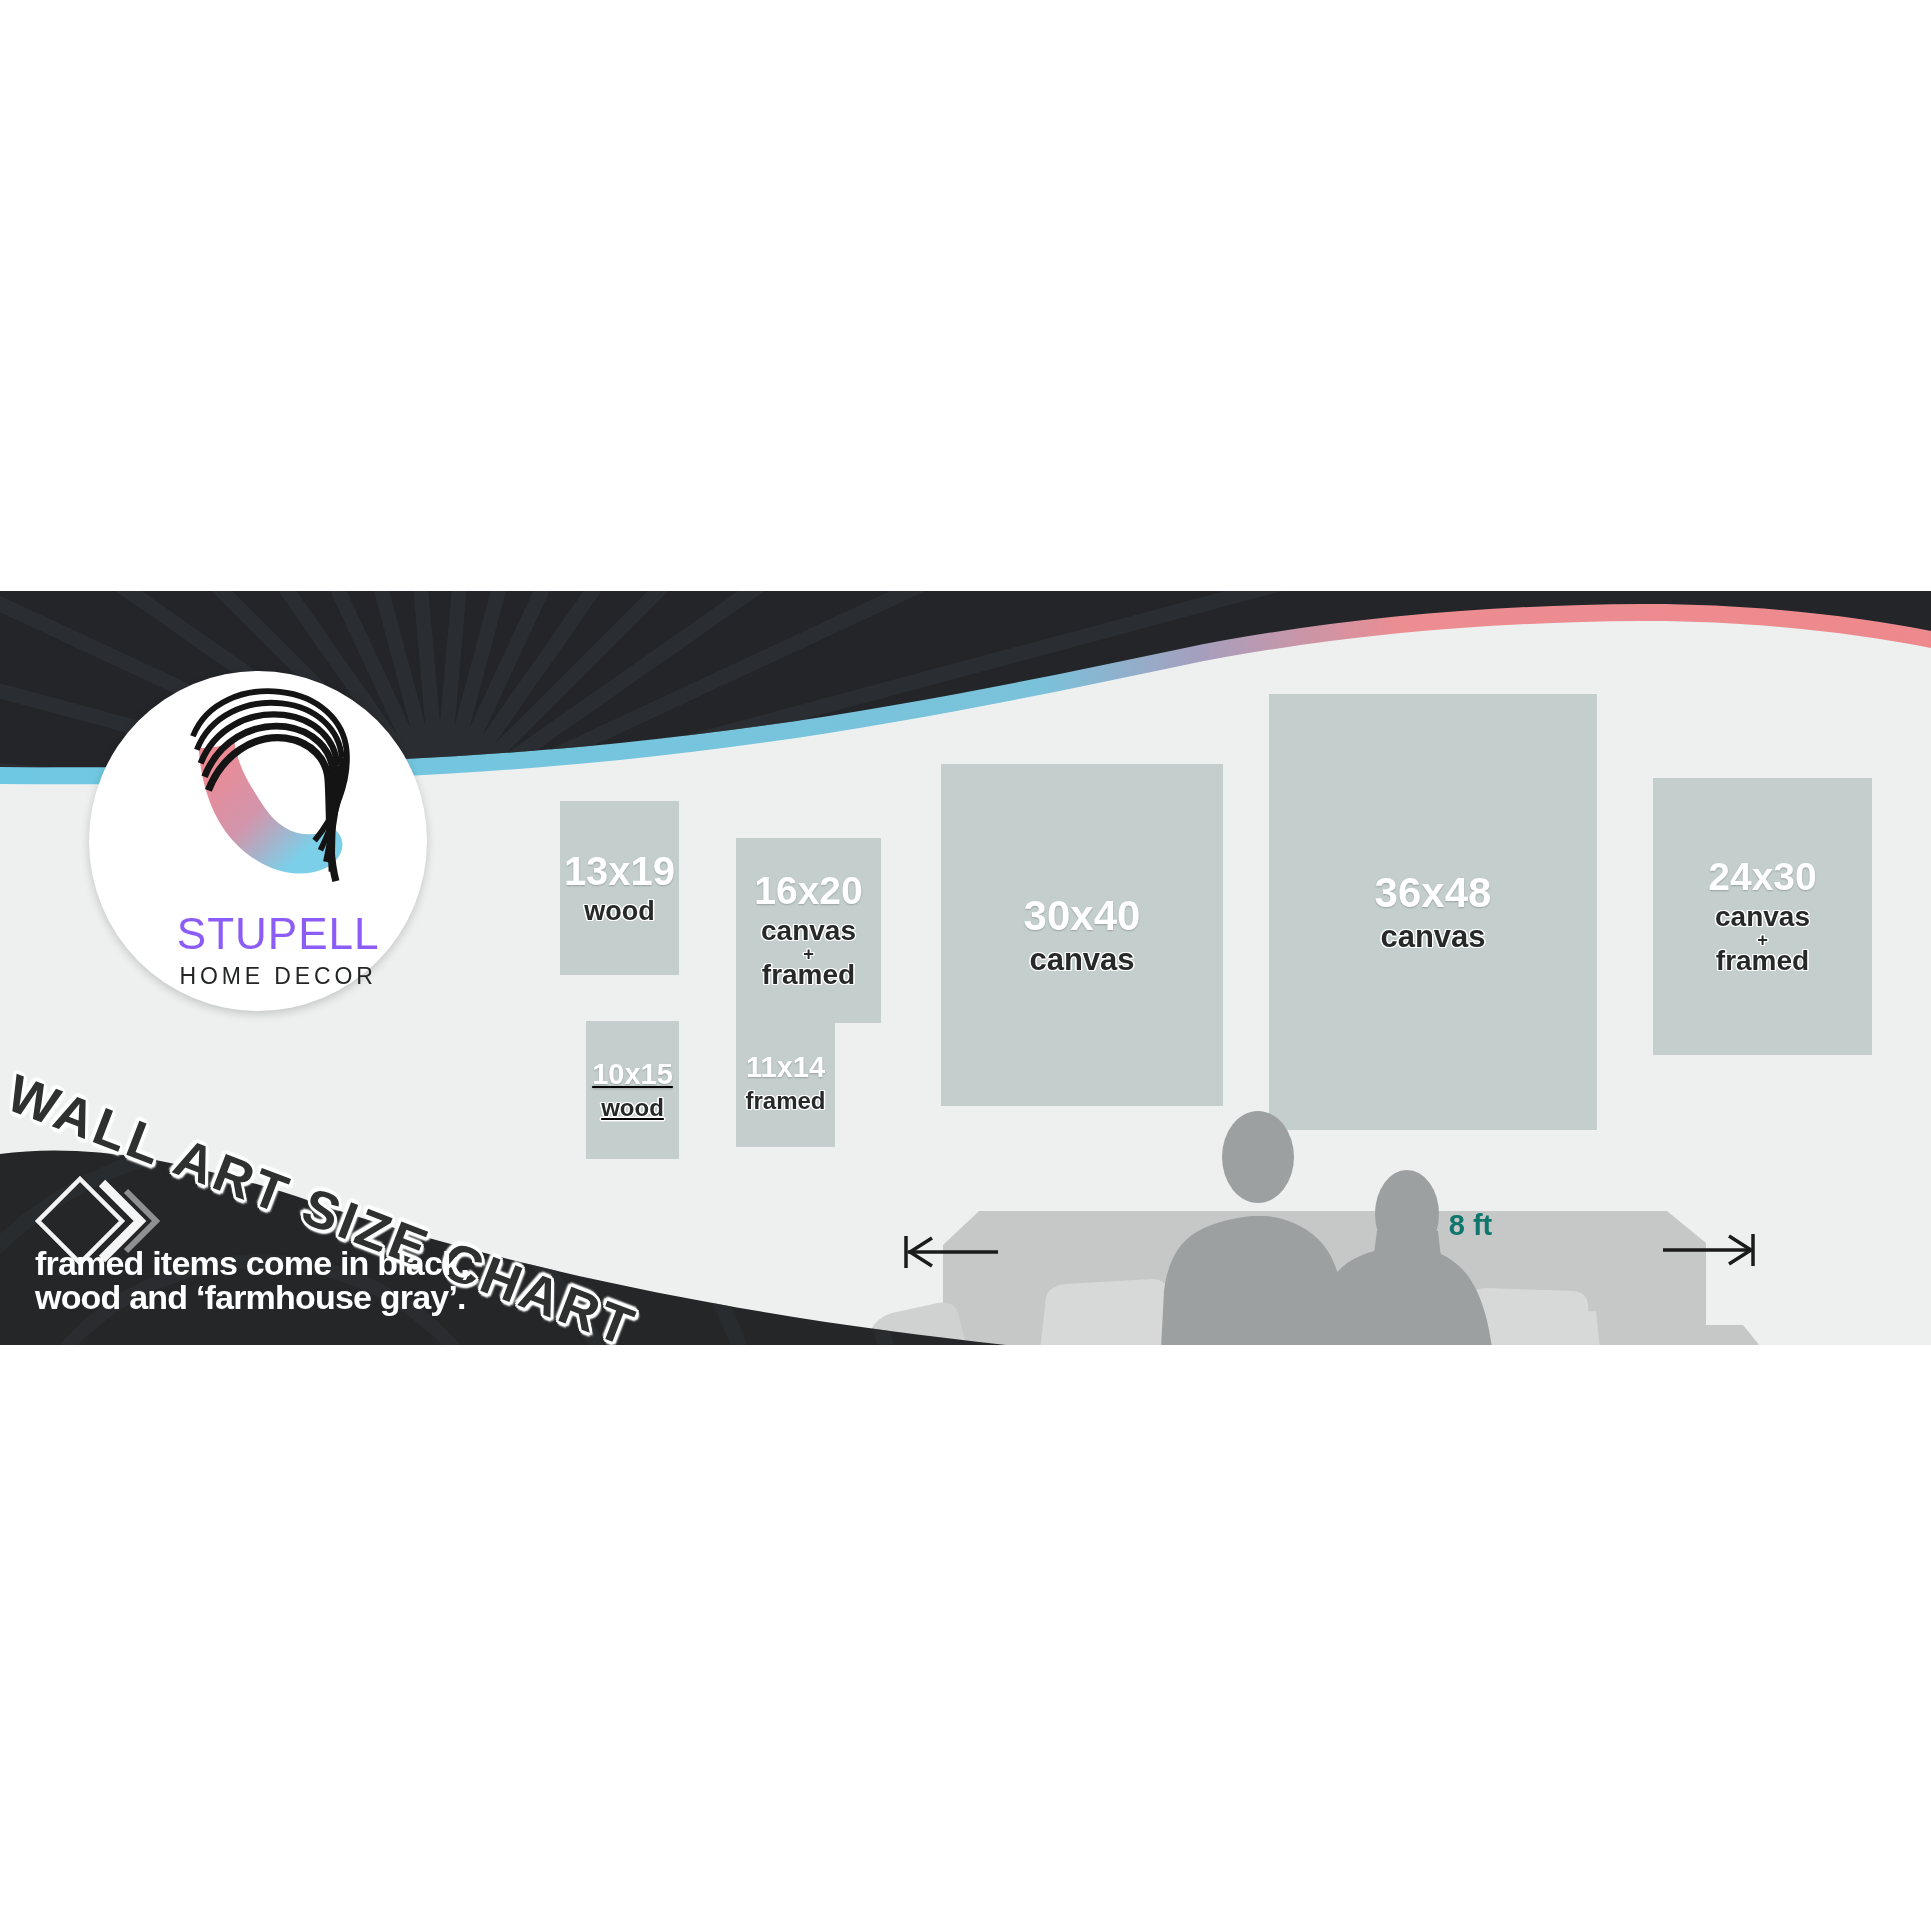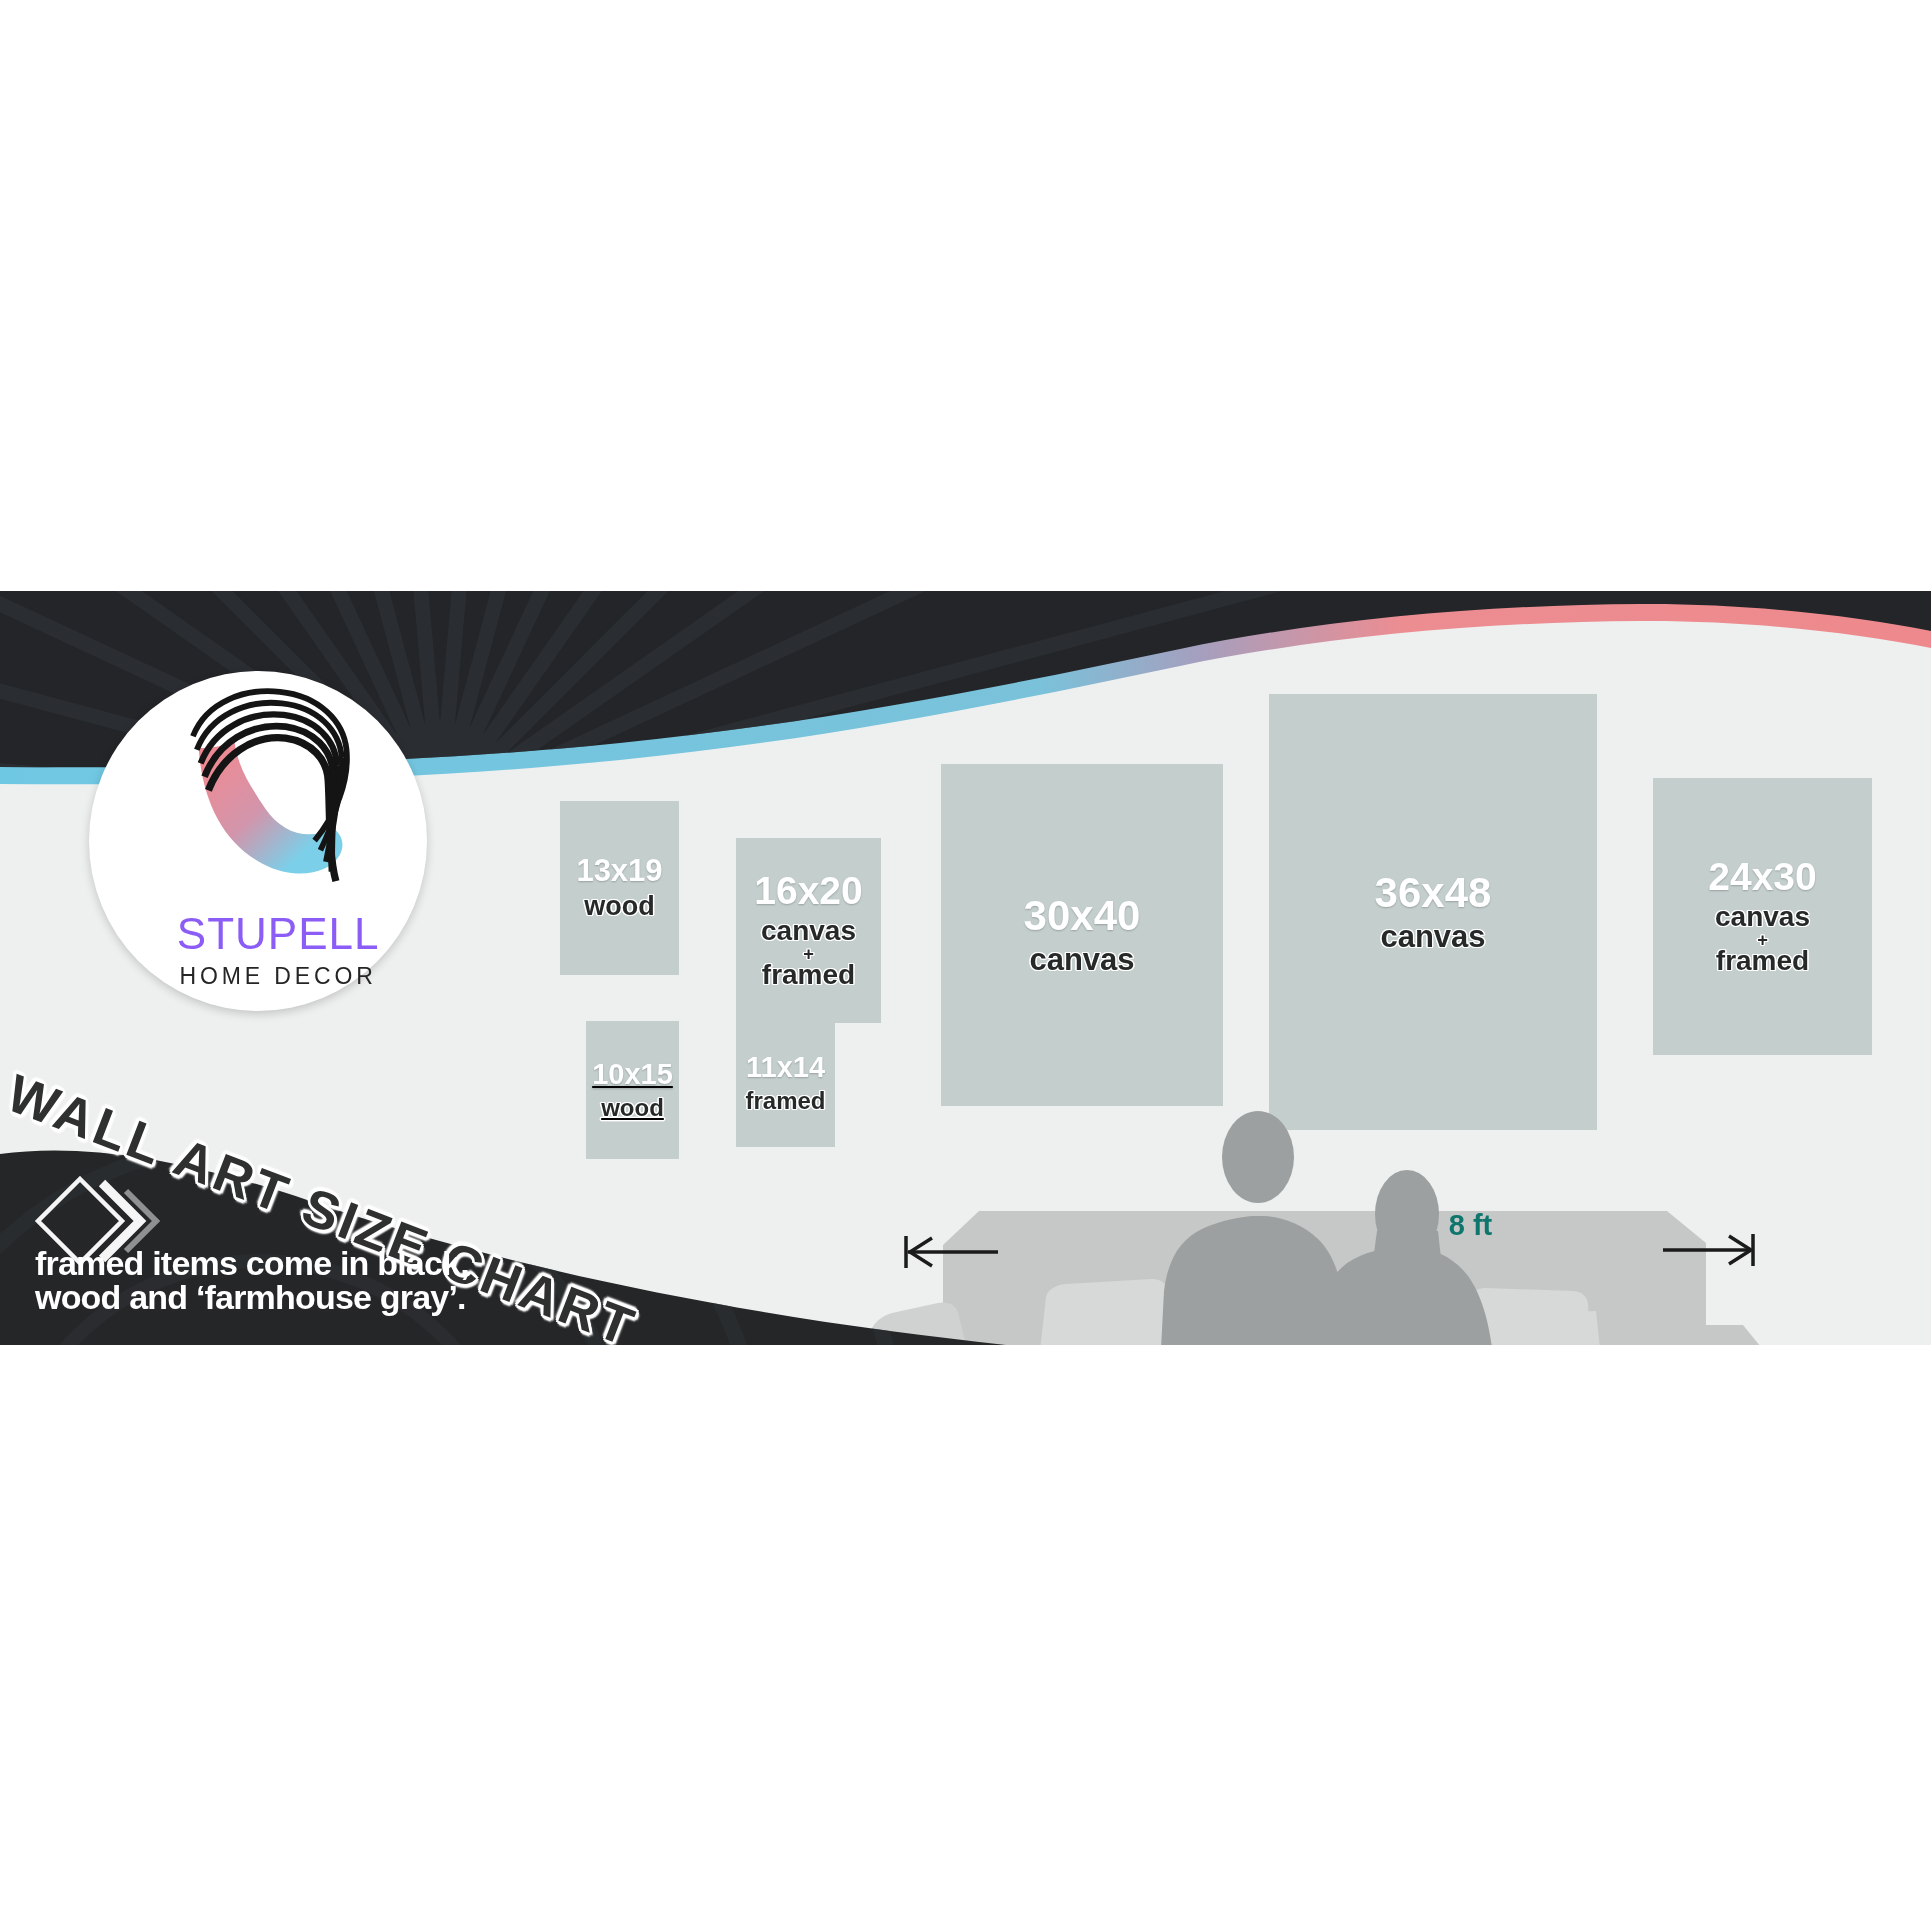--- a/index.html
+++ b/index.html
@@ -6,21 +6,21 @@
     font-family:"Liberation Sans", sans-serif;}
   #banner{position:absolute;left:0;top:591px;width:1931px;height:754px;background:#edf0ef;overflow:hidden;}
   #banner *{pointer-events:none;}
   .sizebox{position:absolute;background:#c3cecd;display:flex;flex-direction:column;align-items:center;
     justify-content:center;text-align:center;z-index:1;}
   .sizebox .num{color:#ffffff;font-weight:bold;letter-spacing:0;line-height:1.05;margin-bottom:4.8px;
     text-shadow:0 1px 1.9px rgba(0,0,0,.22);}
   .sizebox .word,.sizebox .plus{color:#272929;font-weight:bold;line-height:1.08;
     text-shadow:1.4px 0 0 #fff,-1.4px 0 0 #fff,0 1.4px 0 #fff,0 -1.4px 0 #fff,
       1px 1px 0 #fff,-1px 1px 0 #fff,1px -1px 0 #fff,-1px -1px 0 #fff;}
-  .bx-13x19 .num{font-size:31px}.bx-13x19 .word{font-size:27px}
+  .bx-13x19 .num{font-size:40px}.bx-13x19 .word{font-size:27px}
   .bx-16x20 .num{font-size:39px}.bx-16x20 .word{font-size:28px}.bx-16x20 .plus{font-size:18.3px;line-height:.75}
   .bx-30x40 .num{font-size:42px}.bx-30x40 .word{font-size:31px}
   .bx-36x48 .num{font-size:42px}.bx-36x48 .word{font-size:31px}
   .bx-24x30 .num{font-size:39px}.bx-24x30 .word{font-size:28px}.bx-24x30 .plus{font-size:18.3px;line-height:.75}
   .bx-10x15 .num{font-size:29px}.bx-10x15 .word{font-size:24px}
   .bx-11x14 .num{font-size:29px}.bx-11x14 .word{font-size:24px}
   #deco{position:absolute;left:0;top:0;z-index:2;}
   .txt{position:absolute;z-index:3;}
   #page-title{left:21px;top:471px;font-size:53px;font-weight:bold;letter-spacing:3.4px;color:#2f3131;
     transform:rotate(21deg);transform-origin:0 0;white-space:nowrap;

